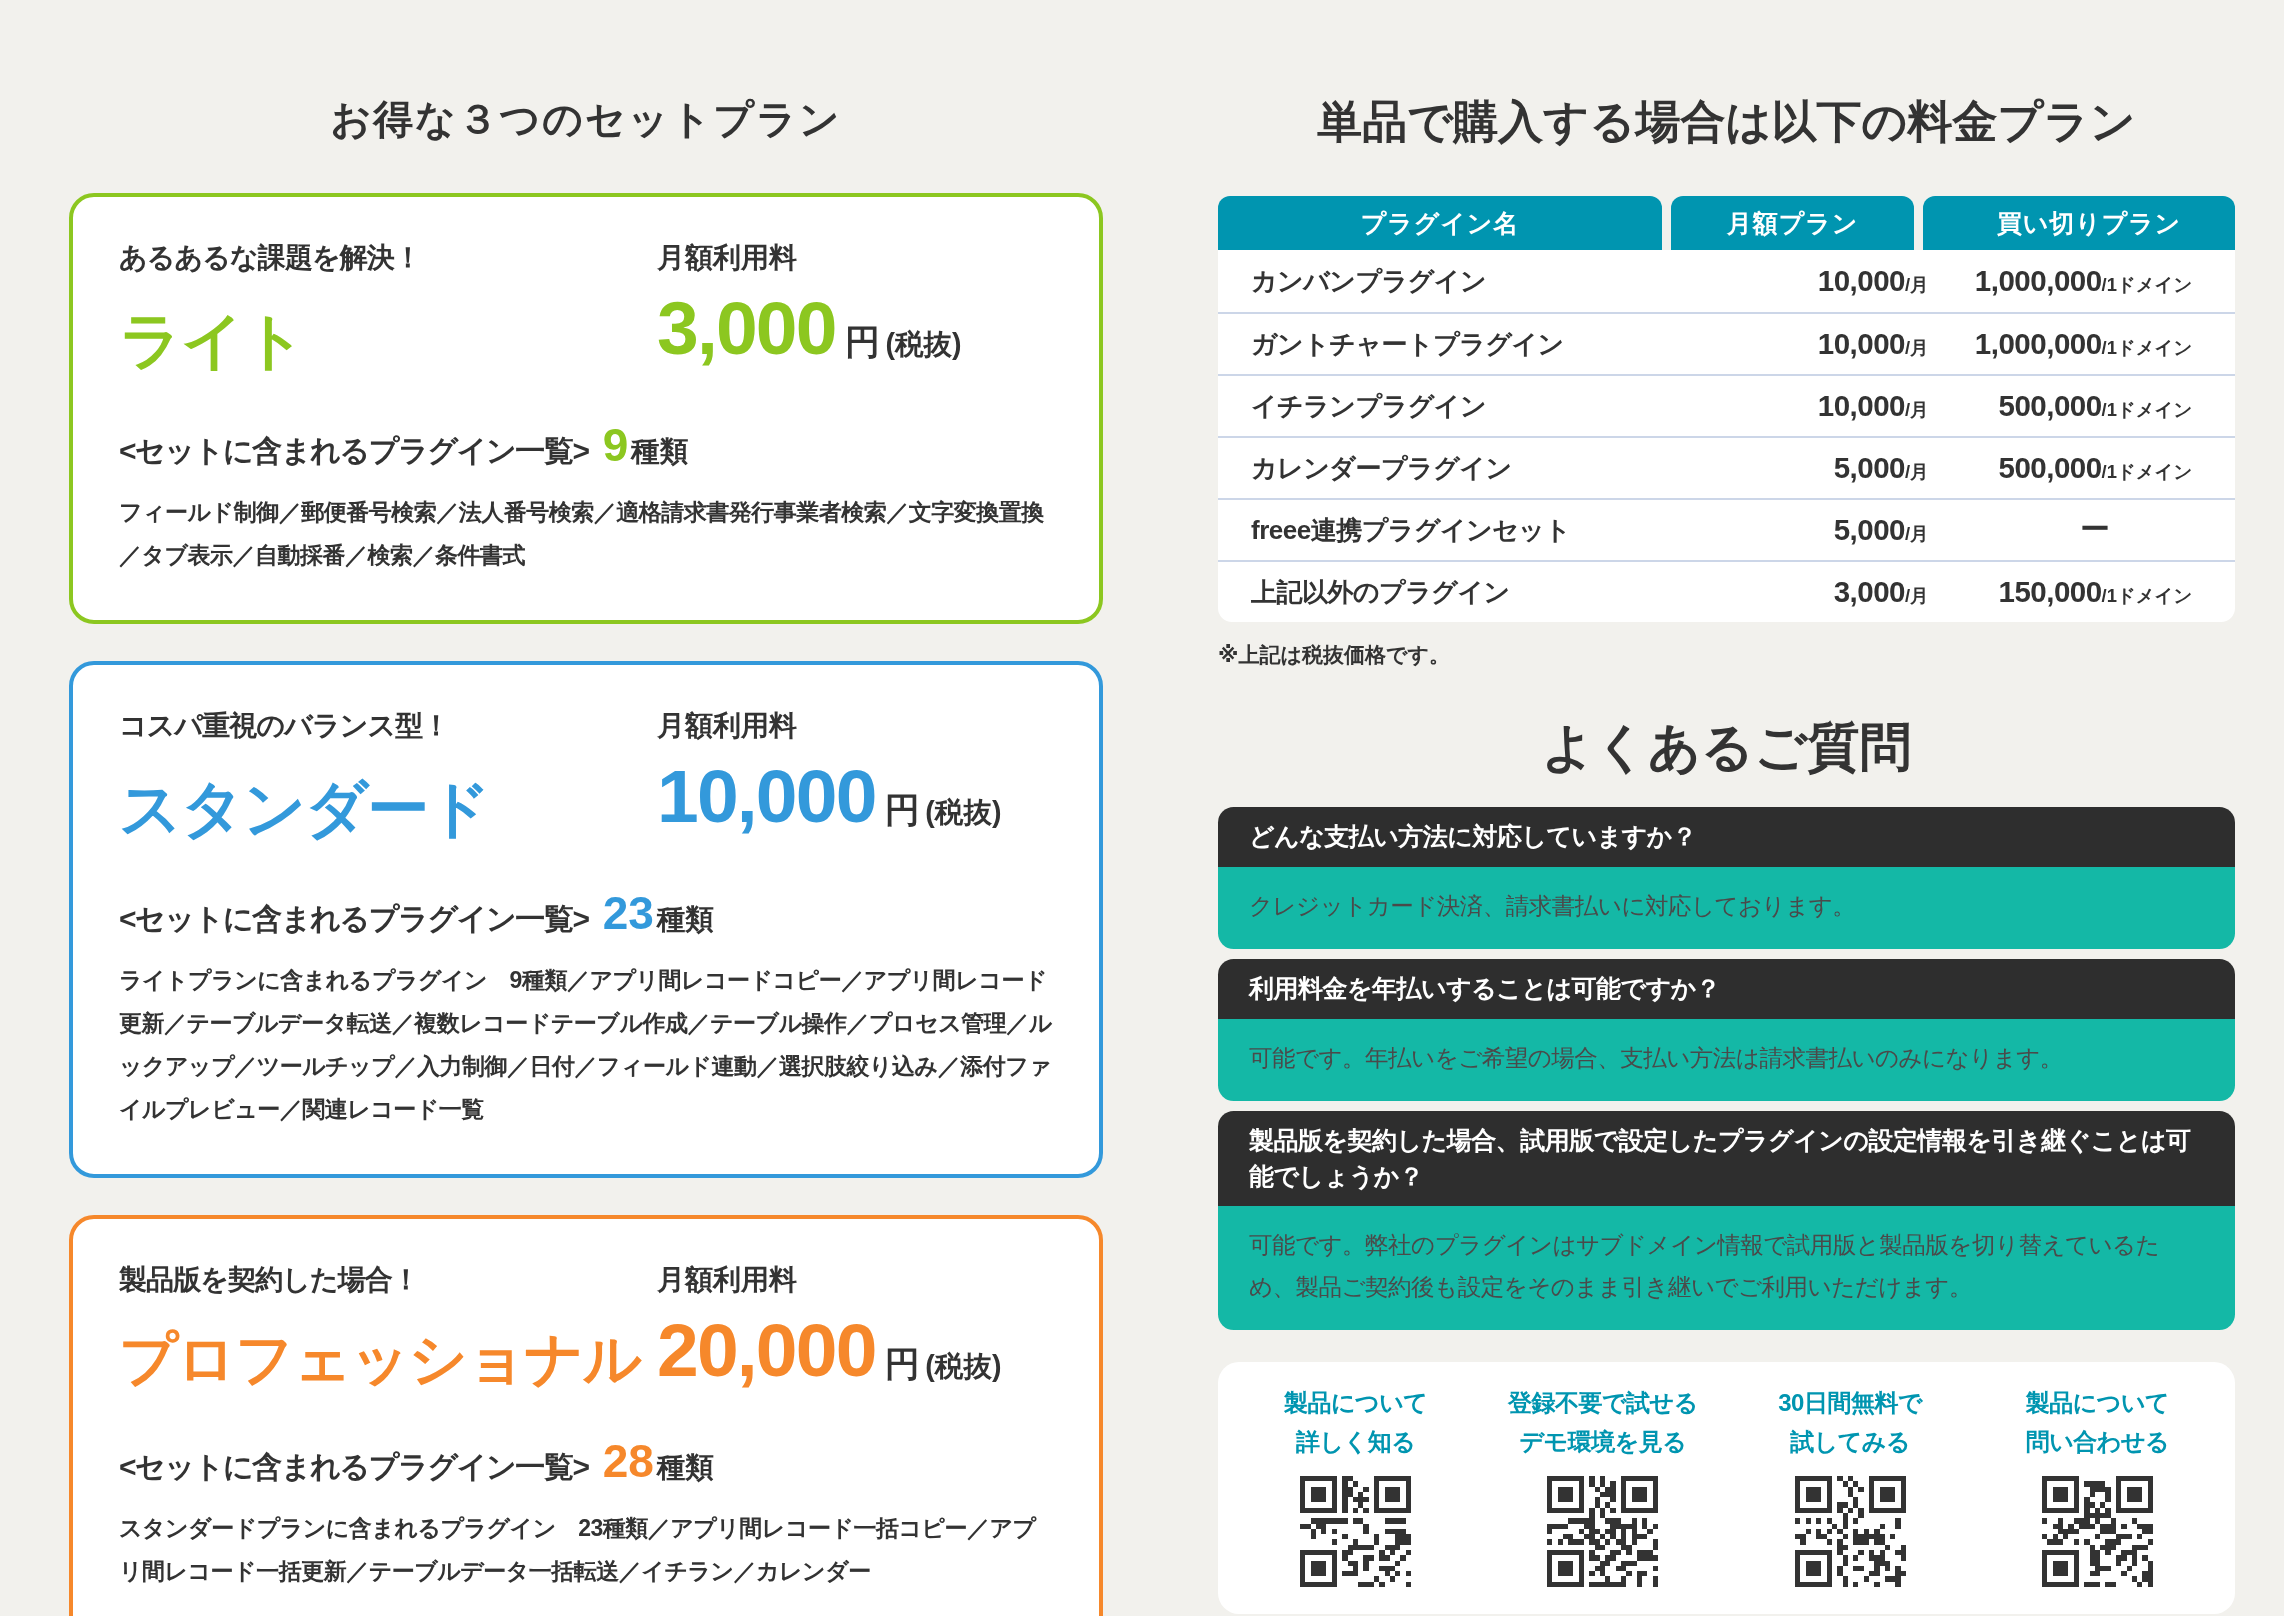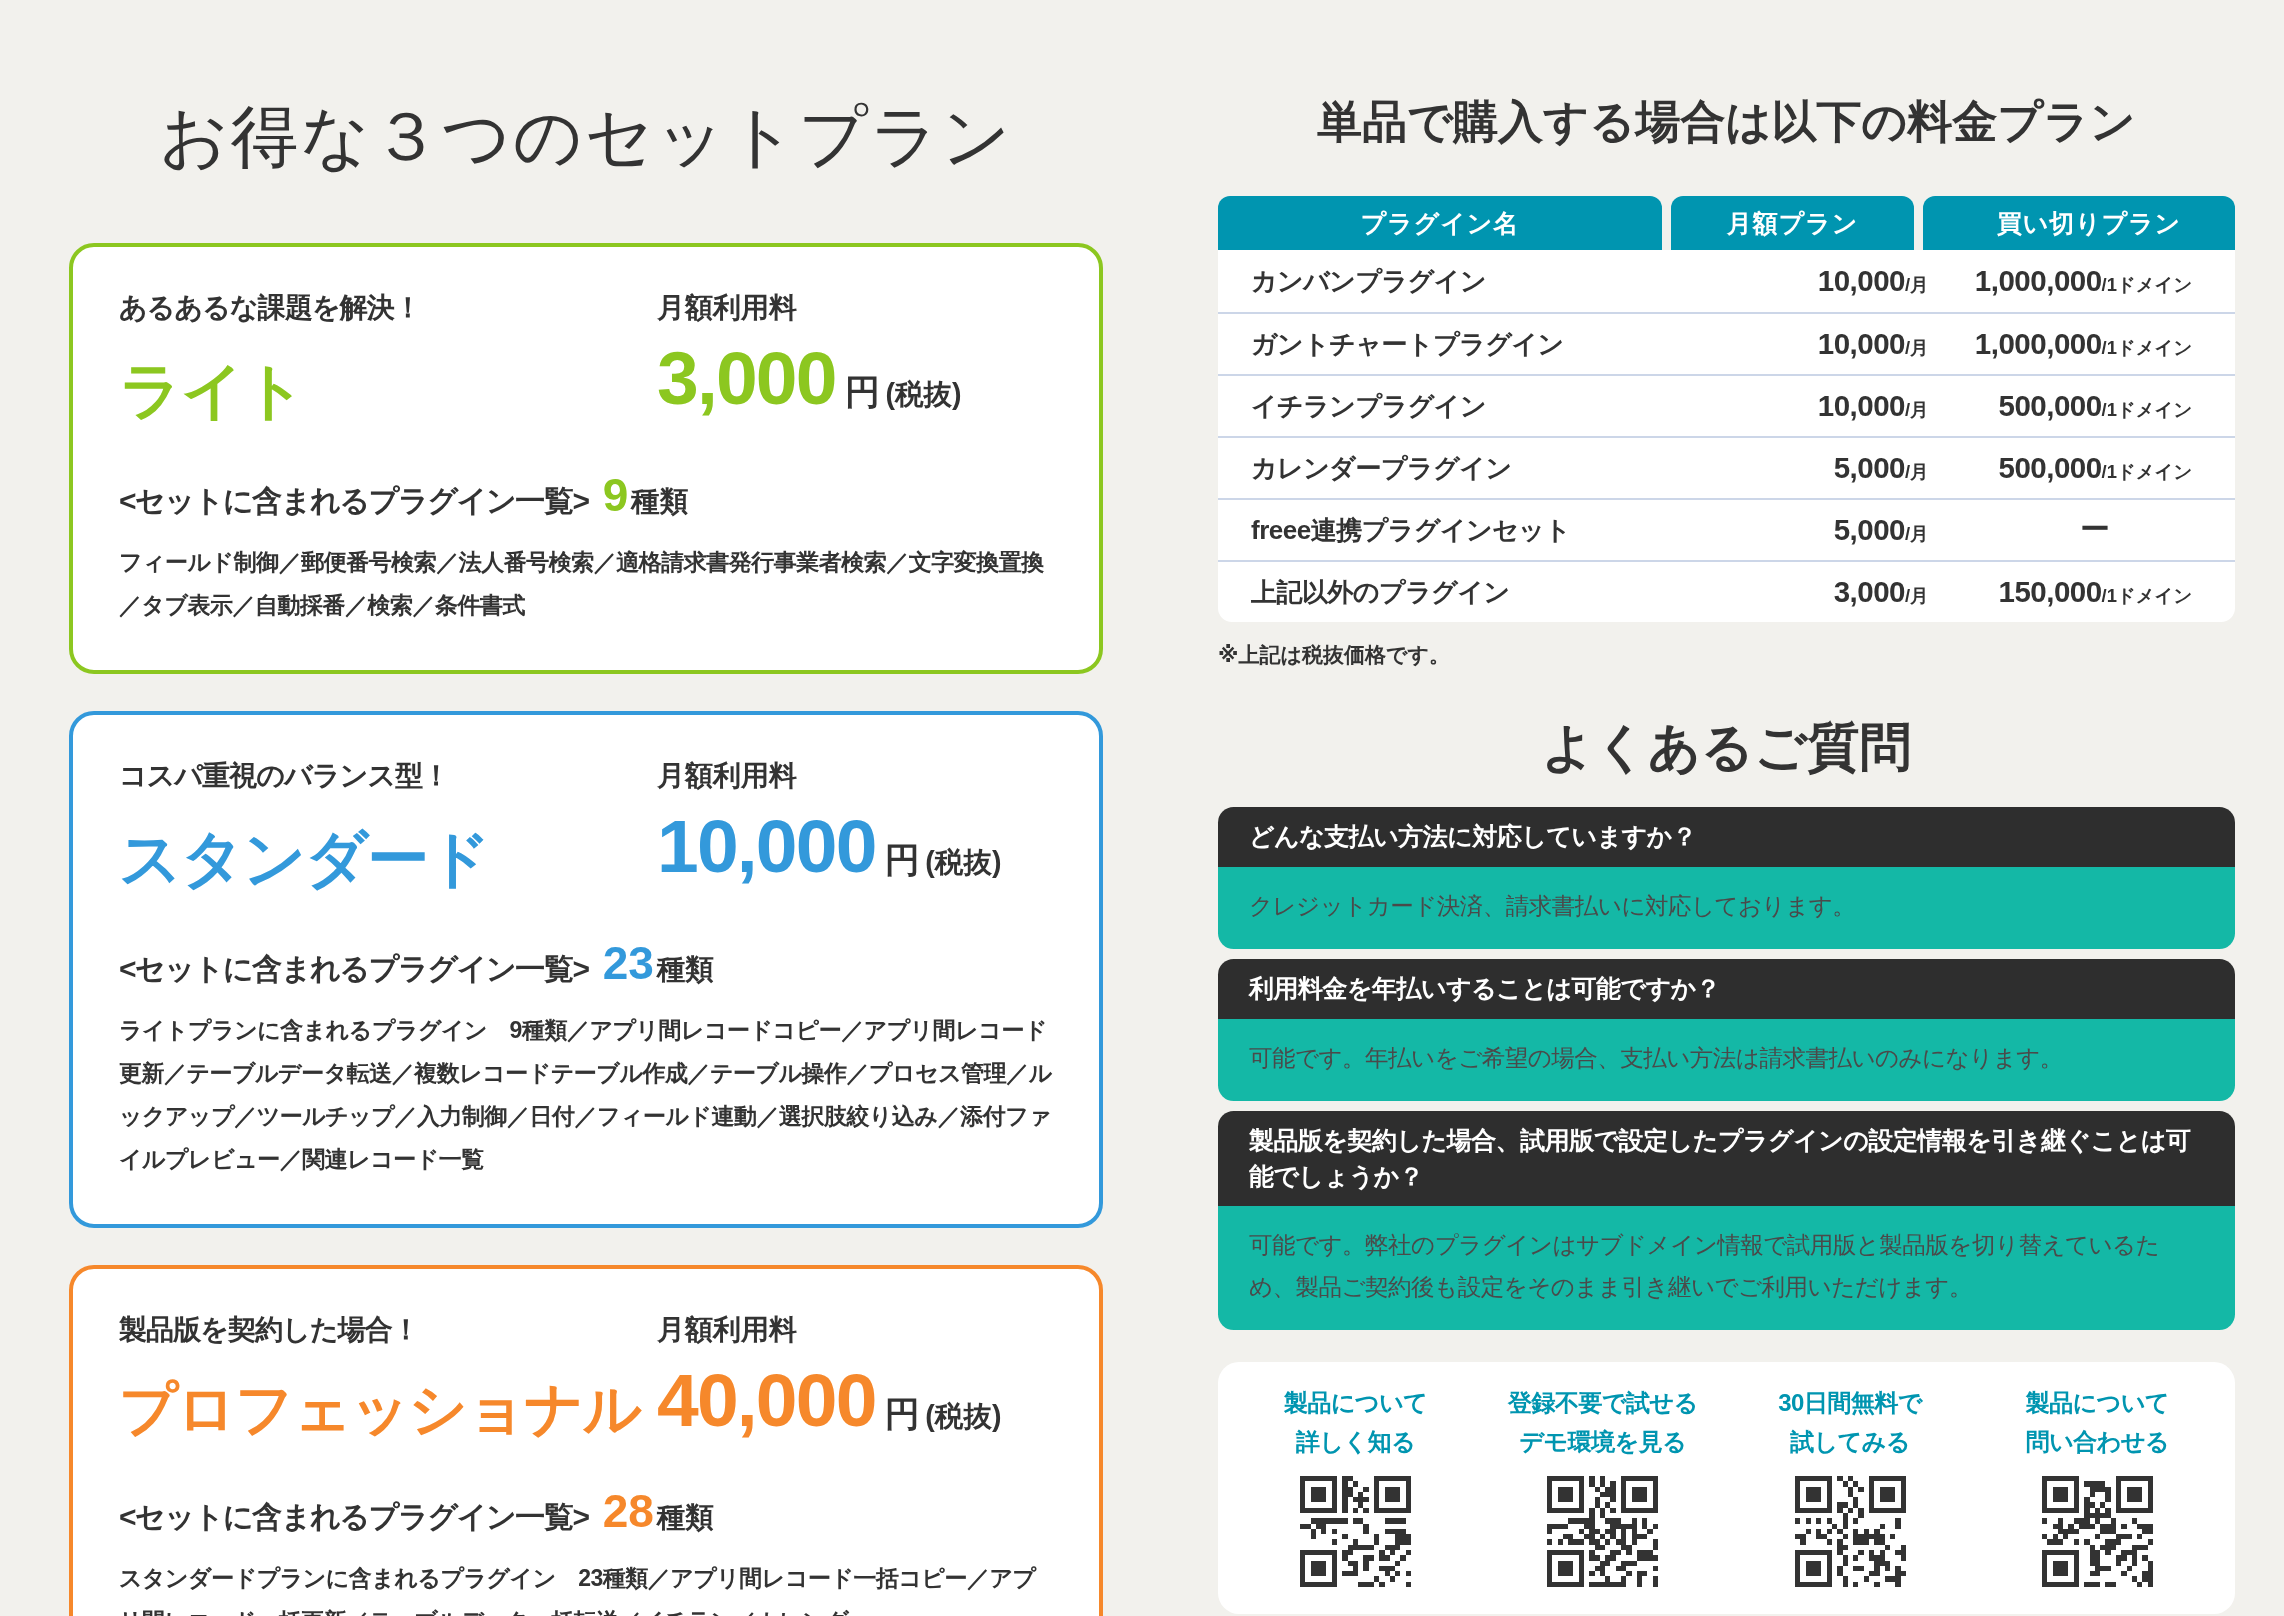--- a/index.html
+++ b/index.html
@@ -12,21 +12,21 @@
   body{
     background:var(--bg);
     font-family:"Liberation Sans","DejaVu Sans",sans-serif;
     color:var(--dark);
   }
   .page{display:flex;padding:92px 46px 0 69px;gap:115px;}
   .col-left{width:1034px;flex:none;}
   .col-right{width:1017px;flex:none;}
 
   
-  .left-title{font-size:68px;font-weight:400;text-align:center;letter-spacing:1.8px;margin-bottom:60px;}
+  .left-title{font-size:40px;font-weight:700;text-align:center;letter-spacing:1.8px;margin-bottom:46px;}
   .plan-card{background:#fff;border:4.1px solid #000;border-radius:25px;padding:37px 46px 44px;margin-bottom:37px;}
   .plan-card.light{border-color:var(--green);}
   .plan-card.standard{border-color:var(--blue);}
   .plan-card.pro{border-color:var(--orange);}
   .card-top{display:flex;align-items:flex-start;}
   .card-top-left{flex:1;min-width:0;}
   .card-top-right{width:396px;flex:none;}
   .tagline{font-size:28px;font-weight:700;letter-spacing:-0.9px;padding-top:4.6px;}
   .plan-name{font-size:62px;font-weight:700;margin-top:22px;white-space:nowrap;letter-spacing:-1.4px;}
   .pro .plan-name{font-size:58px;}
@@ -134,21 +134,21 @@
 
     <div class="plan-card pro">
       <div class="card-top">
         <div class="card-top-left">
           <div class="tagline">製品版を契約した場合！</div>
           <div class="plan-name">プロフェッショナル</div>
         </div>
         <div class="card-top-right">
           <div class="price-label">月額利用料</div>
           <div class="price-line">
-            <span class="price-num">40,000</span>
+            <span class="price-num">20,000</span>
             <span class="price-yen">円</span>
             <span class="price-tax">(税抜)</span>
           </div>
         </div>
       </div>
       <div class="included-row">
         <span class="included-label">&lt;セットに含まれるプラグイン一覧&gt;</span>
         <span class="included-count">28</span>
         <span class="included-suffix">種類</span>
       </div>

